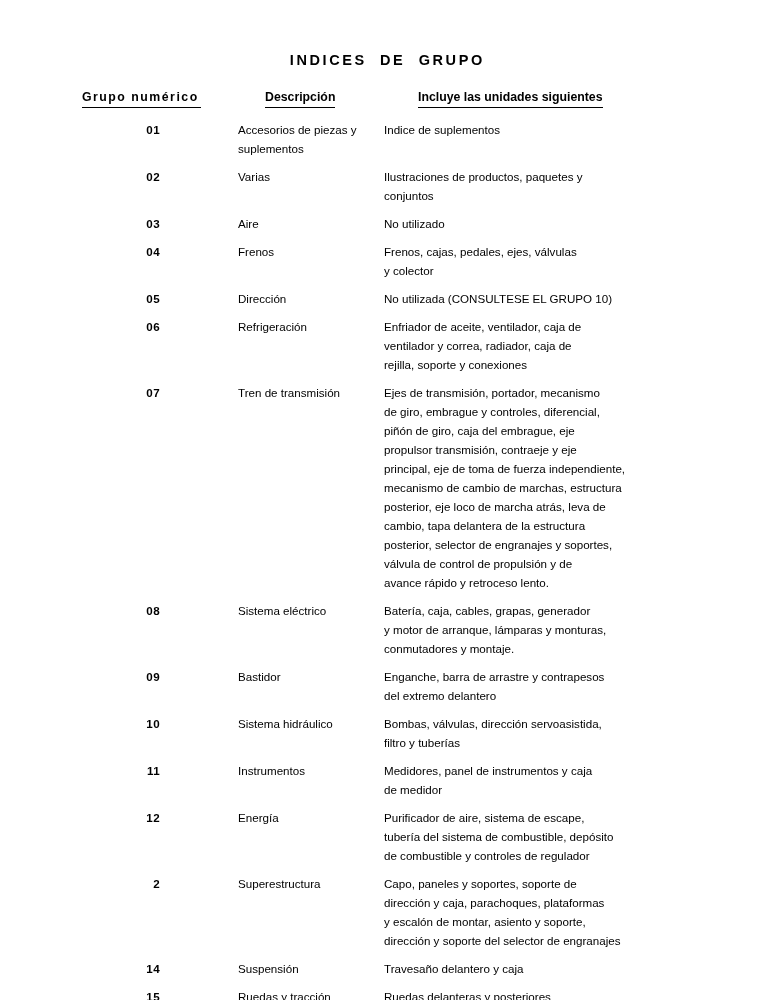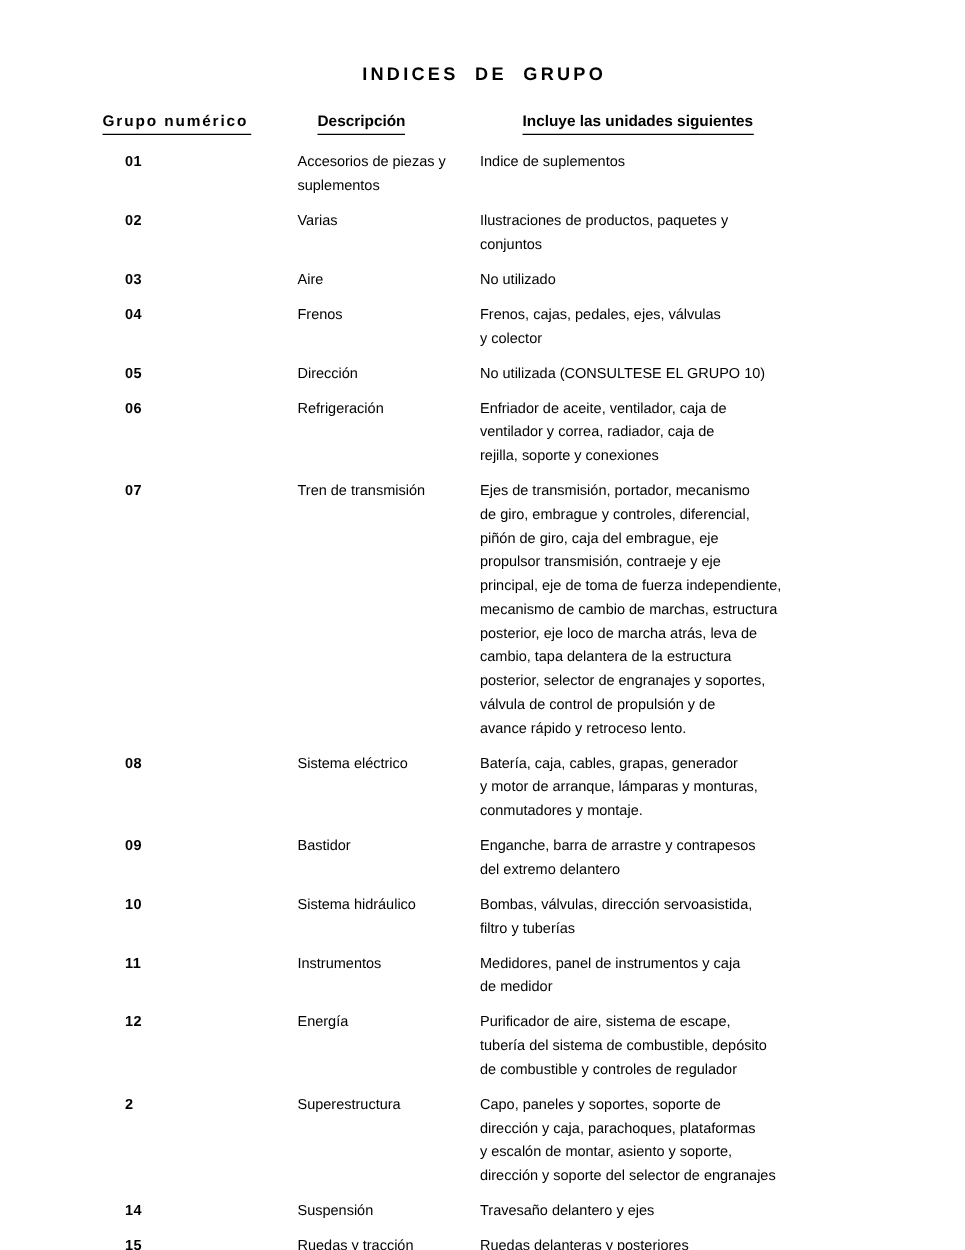--- a/index.html
+++ b/index.html
@@ -55,21 +55,21 @@
     font-weight: 600;
     white-space: nowrap;
   }
   .th .th-label {
     display: inline-block;
     border-bottom: 1.3px solid #000;
     padding-bottom: 3px;
   }
   .th-num  { left: 68px; }
   .th-num .th-label { letter-spacing: 1.5px; padding-right: 2px; }
-  .th-desc { left: 240px; }
+  .th-desc { left: 251px; }
   .th-inc  { left: 404px; }
 
   
   .tbody {
     position: absolute;
     top: 120px;
     left: 0;
     width: 772px;
   }
   .row {
@@ -82,20 +82,21 @@
     top: 0;
     font-size: 11.6px;
     line-height: 19px;
     white-space: pre-line;
   }
   .cell-num {
     left: 100px;
     width: 60px;
     font-weight: 700;
     letter-spacing: 0.4px;
+    text-align: right;
   }
   .cell-desc {
     left: 238px;
     width: 176px;
   }
   .cell-inc {
     left: 384px;
     width: 350px;
   }
   
@@ -252,21 +253,21 @@
 y escalón de montar, asiento y soporte,
 dirección y soporte del selector de engranajes</div>
         <div class="row-spacer">x
 x
 x
 x</div>
       </div>
       <div class="row">
         <div class="cell cell-num">14</div>
         <div class="cell cell-desc">Suspensión</div>
-        <div class="cell cell-inc">Travesaño delantero y ejes</div>
+        <div class="cell cell-inc">Travesaño delantero y caja</div>
         <div class="row-spacer">x</div>
       </div>
       <div class="row">
         <div class="cell cell-num">15</div>
         <div class="cell cell-desc">Ruedas y tracción</div>
         <div class="cell cell-inc">Ruedas delanteras y posteriores</div>
         <div class="row-spacer">x</div>
       </div>
     </div>
 

